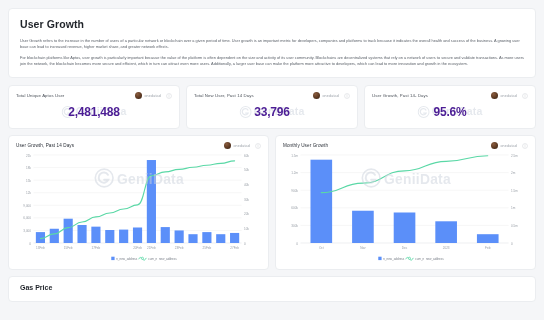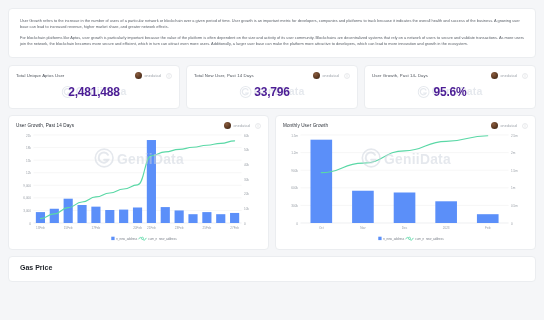--- a/index.html
+++ b/index.html
@@ -75,20 +75,21 @@
     height: 26px; padding: 7px 11px;
   }
   .peek-title { font-size: 7px; font-weight: bold; color: #1f2329; }
 </style>
 </head>
 <body>
 
 <div class="page">
 
   <div class="card intro">
+    <div class="page-title">User Growth</div>
     <div class="para">User Growth refers to the increase in the number of users of a particular network or blockchain over a given period of time. User growth is an important metric for developers, companies and platforms to track because it indicates the overall health and success of the business. A growing user base can lead to increased revenue, higher market share, and greater network effects.</div>
     <div class="para">For blockchain platforms like Aptos, user growth is particularly important because the value of the platform is often dependent on the size and activity of its user community. Blockchains are decentralized systems that rely on a network of users to secure and validate transactions. As more users join the network, the blockchain becomes more secure and efficient, which in turn can attract even more users. Additionally, a larger user base can make the platform more attractive to developers, which can lead to more innovation and growth in the ecosystem.</div>
   </div>
 
   <div class="stat-row">
 
     <div class="card stat-card">
       <div class="stat-head">
         <div class="stat-title">Total Unique Aptos User</div>
         <div class="owner">

